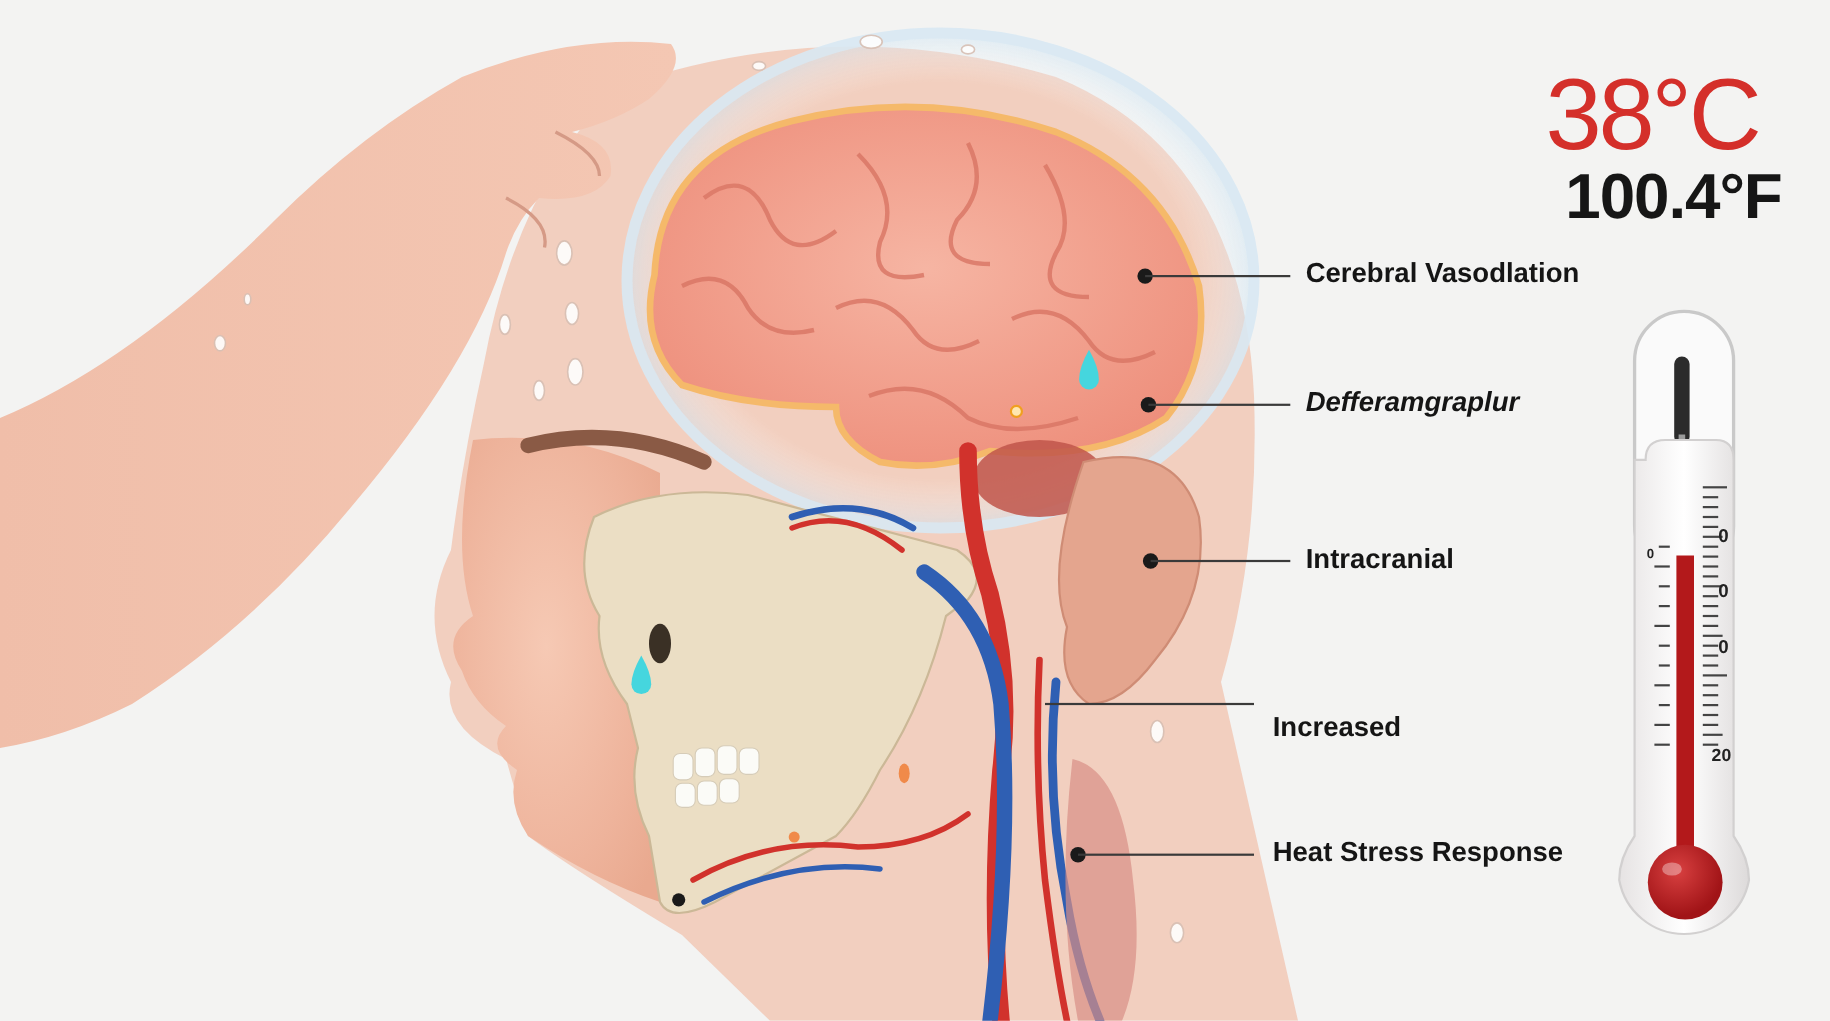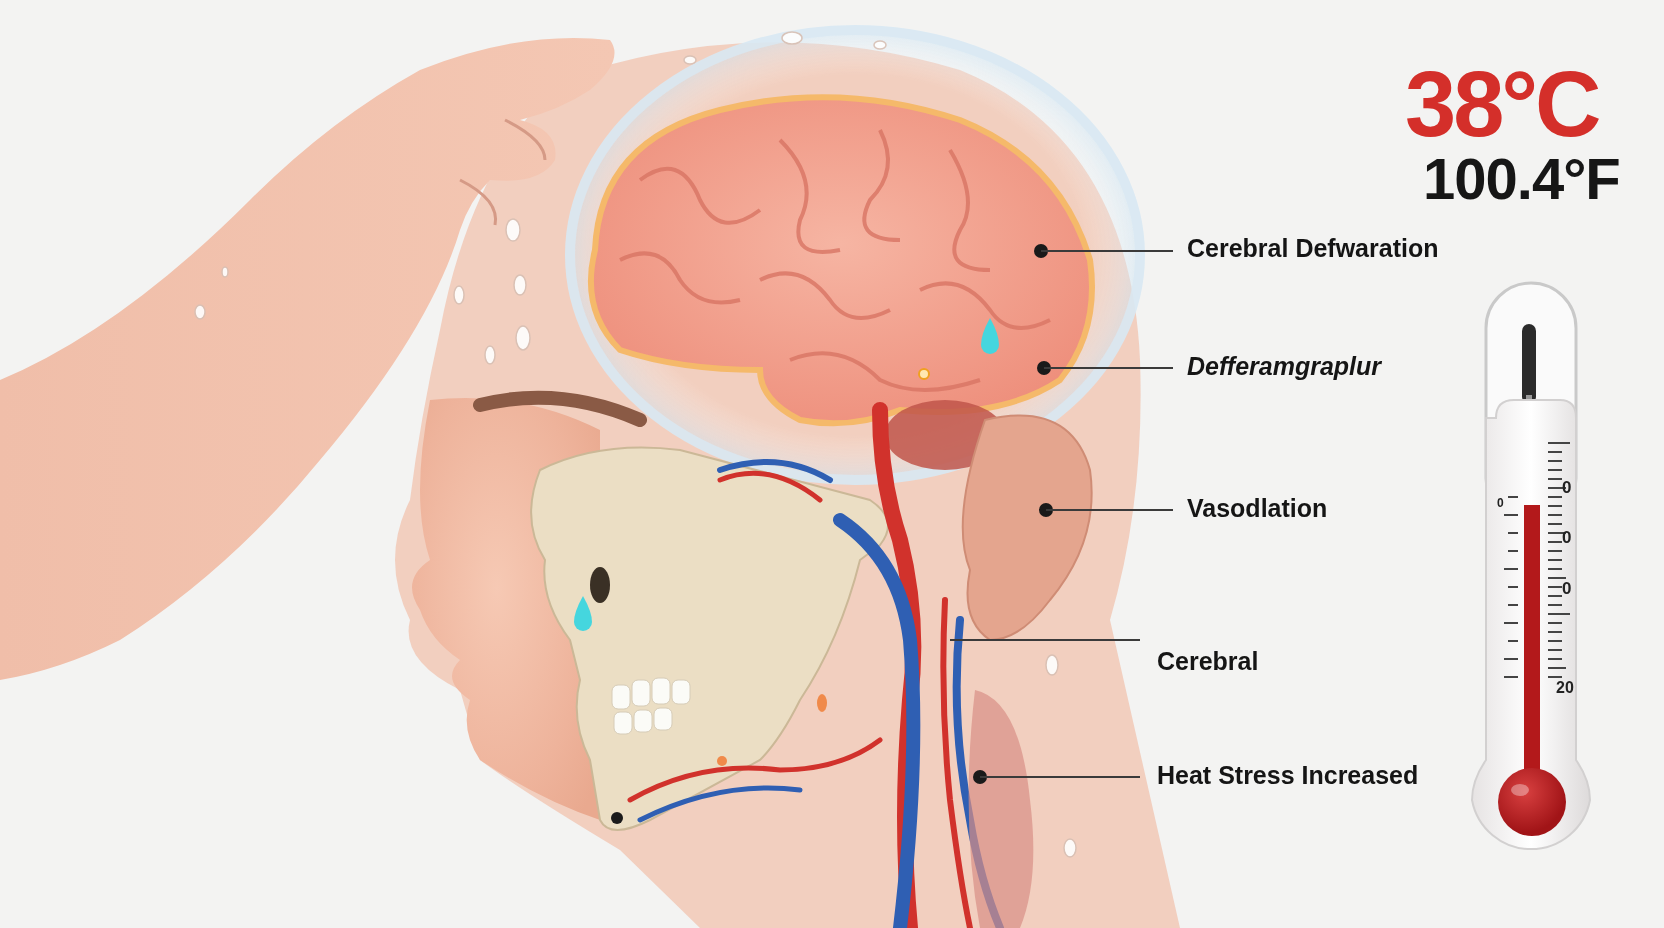--- a/index.html
+++ b/index.html
@@ -1,19 +1,19 @@
 <!DOCTYPE html>
 <html><head>
 <meta charset="utf-8">
 <style>
   html,body{margin:0;padding:0;}
   body{width:1664px;height:928px;overflow:hidden;background:#f3f3f2;position:relative;font-family:"Liberation Sans","DejaVu Sans",sans-serif;}
   .stage{position:absolute;inset:0;width:1664px;height:928px;}
   svg.illus{position:absolute;left:0;top:0;}
-  .temp-c{position:absolute;left:1405px;top:58px;font-size:92px;font-weight:700;color:#d42f2a;letter-spacing:-3px;line-height:1;}
+  .temp-c{position:absolute;left:1405px;top:58px;font-size:92px;font-weight:400;color:#d42f2a;letter-spacing:-3px;line-height:1;}
   .temp-f{position:absolute;left:1423px;top:150px;font-size:58px;font-weight:700;color:#161616;letter-spacing:-1px;line-height:1;}
   .label{position:absolute;font-size:25px;font-weight:700;color:#151515;line-height:31px;white-space:nowrap;}
   .leader{position:absolute;height:2px;background:#3a3a3a;}
   .dot{position:absolute;width:14px;height:14px;border-radius:50%;background:#1a1a1a;margin:-7px 0 0 -7px;}
 </style>
 </head>
 <body>
 
 <div class="stage">
 
@@ -177,30 +177,30 @@
   <div class="temp-f">100.4°F</div>
 
   <div style="position:absolute;left:1562px;top:478px;font-size:17px;font-weight:700;color:#222;">0</div>
   <div style="position:absolute;left:1562px;top:528px;font-size:17px;font-weight:700;color:#222;">0</div>
   <div style="position:absolute;left:1562px;top:579px;font-size:17px;font-weight:700;color:#222;">0</div>
   <div style="position:absolute;left:1497px;top:496px;font-size:12px;font-weight:700;color:#222;">0</div>
   <div style="position:absolute;left:1556px;top:679px;font-size:16px;font-weight:700;color:#222;">20</div>
 
   <div class="dot" style="left:1041px;top:251px;"></div>
   <div class="leader" style="left:1041px;top:250px;width:132px;"></div>
-  <div class="label" style="left:1187px;top:233px;">Cerebral Defwaration</div>
+  <div class="label" style="left:1187px;top:233px;">Cerebral Vasodlation</div>
 
   <div class="dot" style="left:1044px;top:368px;"></div>
   <div class="leader" style="left:1044px;top:367px;width:129px;"></div>
   <div class="label" style="left:1187px;top:351px;font-style:italic;">Defferamgraplur</div>
 
   <div class="dot" style="left:1046px;top:510px;"></div>
   <div class="leader" style="left:1046px;top:509px;width:127px;"></div>
-  <div class="label" style="left:1187px;top:493px;">Vasodlation</div>
+  <div class="label" style="left:1187px;top:493px;">Intracranial</div>
 
   <div class="leader" style="left:950px;top:639px;width:190px;"></div>
-  <div class="label" style="left:1157px;top:646px;">Cerebral</div>
+  <div class="label" style="left:1157px;top:646px;">Increased</div>
 
   <div class="dot" style="left:980px;top:777px;"></div>
   <div class="leader" style="left:980px;top:776px;width:160px;"></div>
-  <div class="label" style="left:1157px;top:760px;">Heat Stress Increased</div>
+  <div class="label" style="left:1157px;top:760px;">Heat Stress Response</div>
 
 </div>
 
 </body></html>

